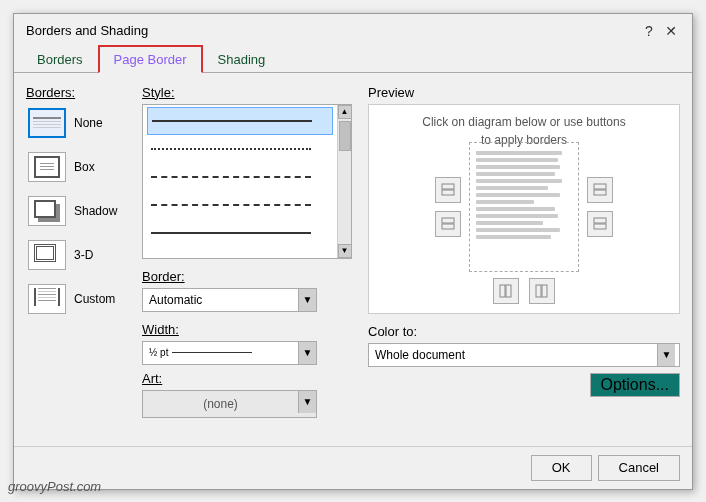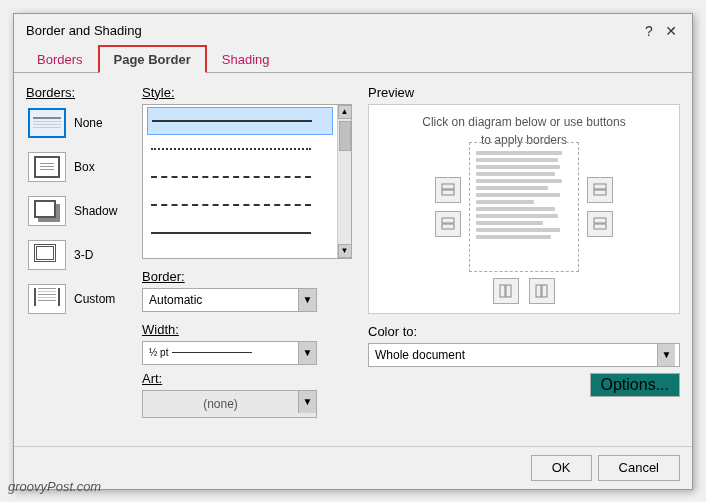--- a/index.html
+++ b/index.html
@@ -57,28 +57,28 @@
     }
     .tab {
       padding: 5px 14px;
       cursor: pointer;
       border: 1px solid transparent;
       border-bottom: none;
       background: transparent;
       font-size: 13px;
       position: relative;
       top: 1px;
-      color: #be185d;
+      color: #14532d;
     }
     .tab.active {
       background: #f0f0f0;
       border: 2px solid #d63030;
       border-bottom: 1px solid #f0f0f0;
-      font-weight: bold;
-      color: #404040;
+      font-weight: normal;
+      color: #8b5cf6;
     }
     
     .dialog-content {
       display: flex;
       padding: 12px 12px 8px 12px;
       gap: 16px;
     }
     
     .setting-panel {
       width: 100px;
@@ -397,21 +397,21 @@
       font-size: 12px;
       color: #555;
     }
   </style>
 </head>
 <body>
 
 <div class="dialog">
 
   <div class="title-bar">
-    <span class="title-bar-title">Border and Shading</span>
+    <span class="title-bar-title">Borders and Shading</span>
     <div class="title-bar-controls">
       <button class="title-btn">?</button>
       <button class="title-btn">✕</button>
     </div>
   </div>
 
   <div class="tab-bar">
     <button class="tab">Borders</button>
     <button class="tab active">Page Border</button>
     <button class="tab">Shading</button>

